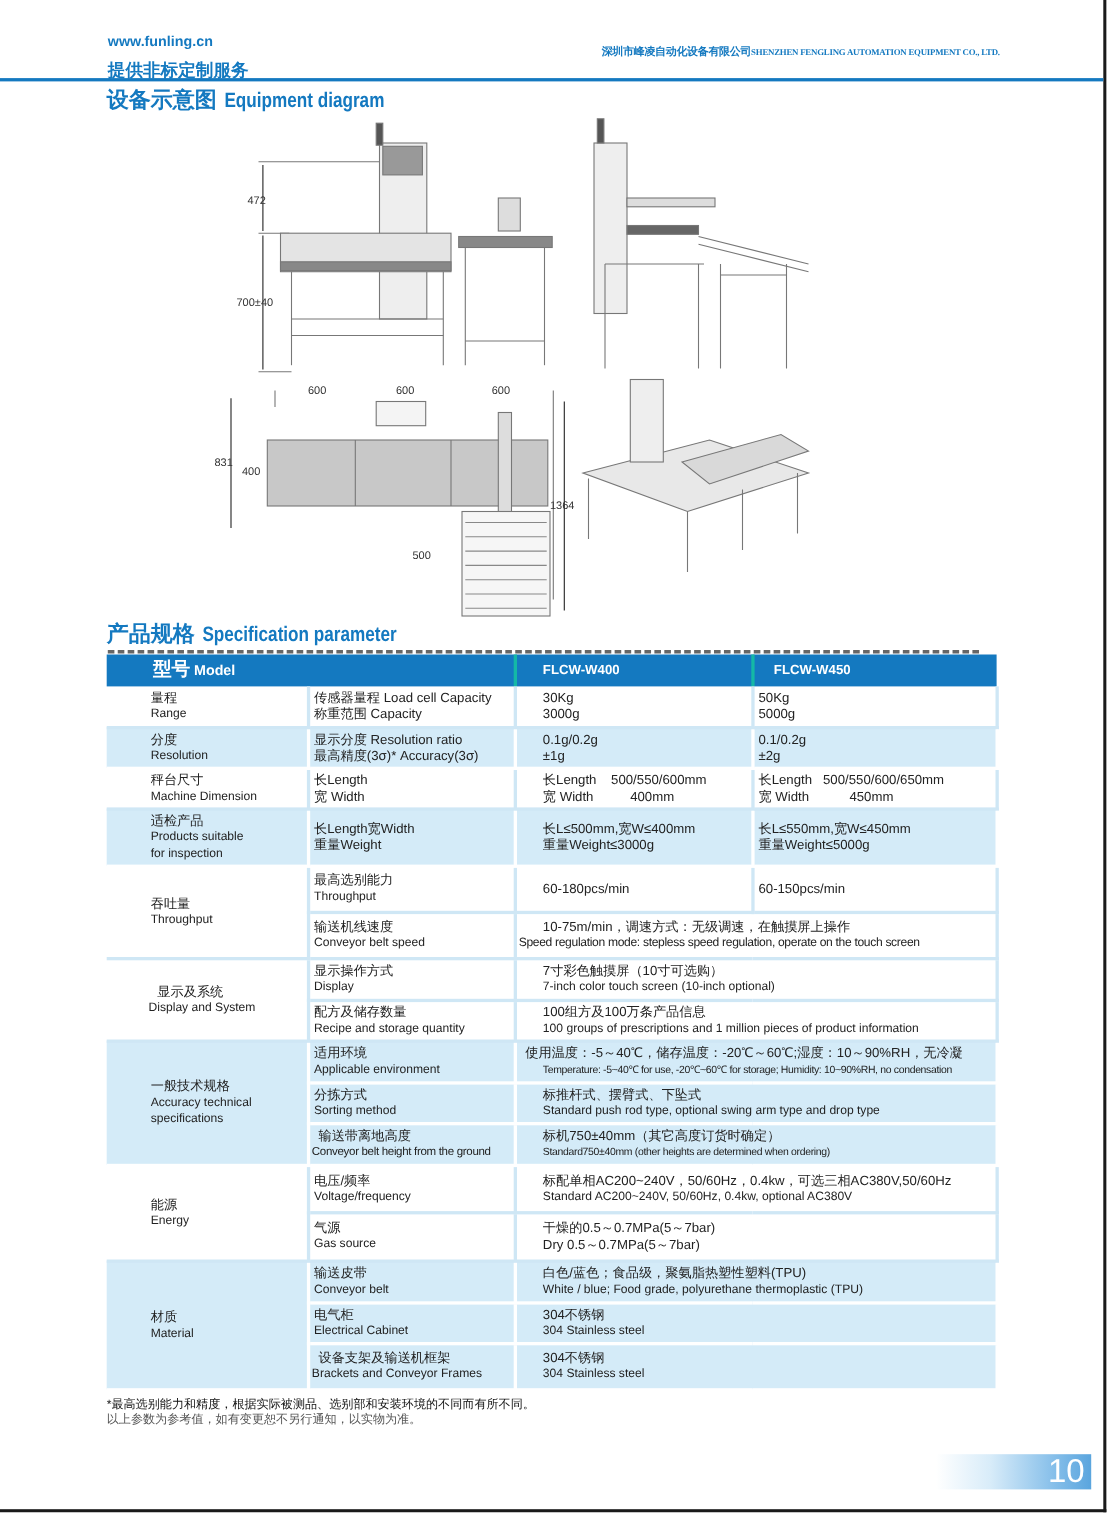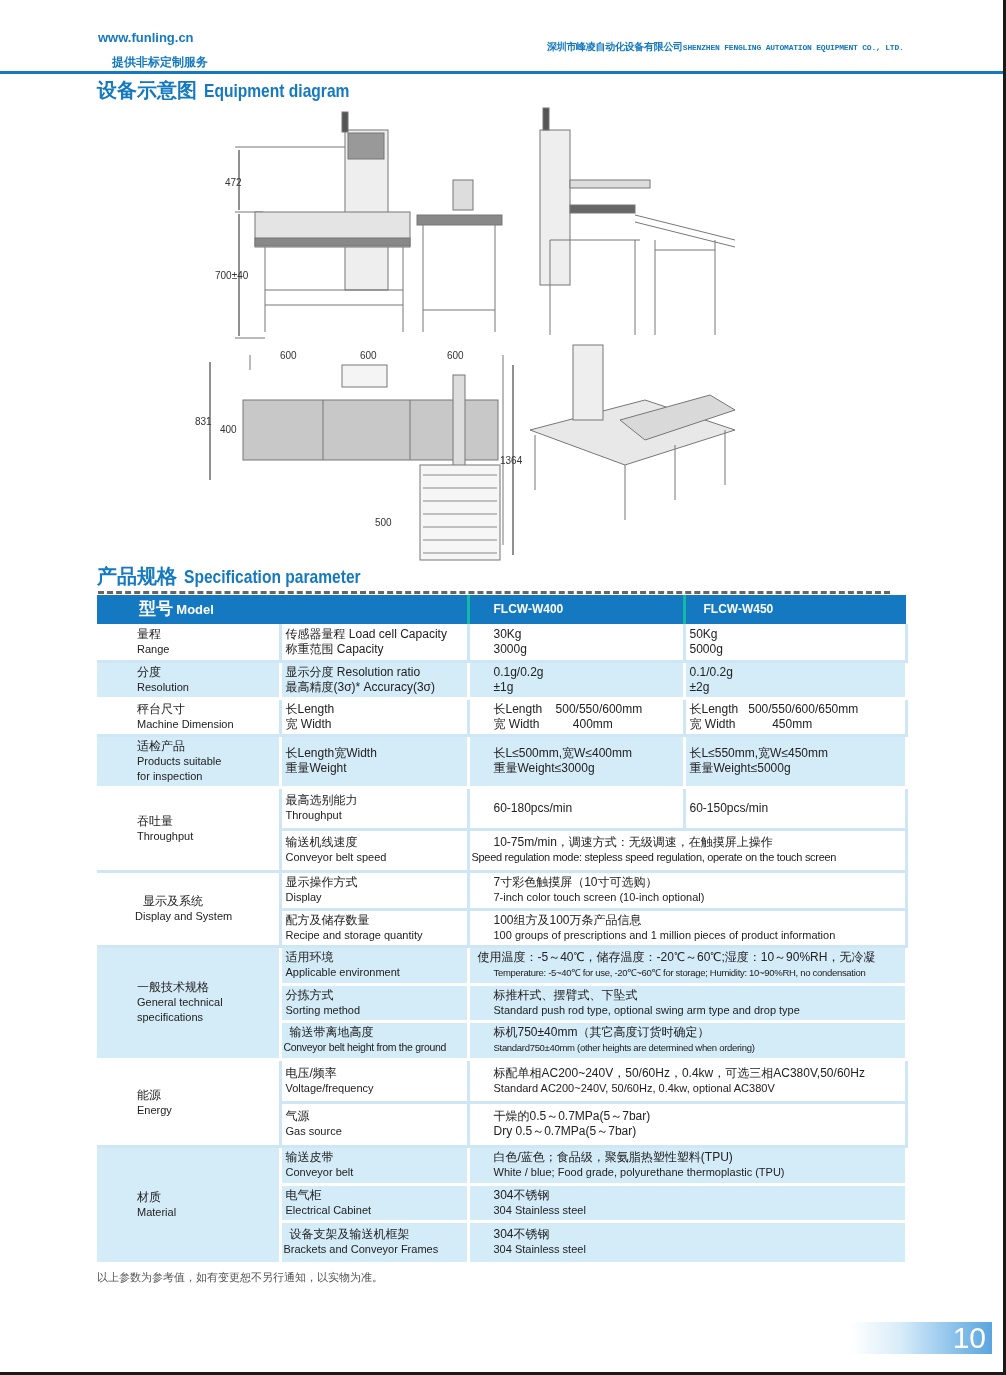--- a/index.html
+++ b/index.html
@@ -4,23 +4,23 @@
 <style>
   * { box-sizing: border-box; margin: 0; padding: 0; }
   html, body { width: 1006px; height: 1375px; background: #ffffff; overflow: hidden; }
   body { position: relative; font-family: "DejaVu Sans", sans-serif; color: #222; }
 
   .page-border-right { position: absolute; top: 0; right: 0; width: 3px; height: 1375px; background: #1a1a1a; }
   .page-border-bottom { position: absolute; left: 0; bottom: 0; width: 1006px; height: 3px; background: #1a1a1a; }
 
   
   .site-url { position: absolute; left: 98px; top: 30px; font-size: 13px; font-weight: bold; color: #1479c0; font-family: "Liberation Sans", sans-serif; }
-  .slogan { position: absolute; left: 112px; top: 54px; font-size: 12px; font-weight: bold; color: #1479c0; }
+  .slogan { position: absolute; left: 98px; top: 54px; font-size: 16px; font-weight: bold; color: #1479c0; }
   .company { position: absolute; left: 547px; top: 40px; font-size: 10px; font-weight: bold; color: #1479c0; letter-spacing: -0.3px; white-space: nowrap; }
-  .company .en { font-family: Liberation Mono, monospace; font-size: 8px; letter-spacing: -0.2px; }
+  .company .en { font-family: Liberation Serif, serif; font-size: 8px; letter-spacing: -0.2px; }
   .header-rule { position: absolute; left: 0; top: 71px; width: 1003px; height: 3px; background: #1479c0; }
 
   .section-title { position: absolute; left: 97px; font-size: 20px; font-weight: bold; color: #1479c0; white-space: nowrap; }
   .section-title .en { font-family: "Liberation Sans", sans-serif; font-size: 19px; transform: scaleX(0.82); display: inline-block; transform-origin: left; }
   #t1 { top: 77px; }
   #t2 { top: 563px; }
   .dotted-rule { position: absolute; left: 98px; top: 591px; width: 792px; height: 3px; border-top: 3px dashed #666; }
 
   
   .diagram { position: absolute; left: 195px; top: 100px; width: 560px; height: 465px; }
@@ -131,21 +131,21 @@
       <line x1="530" y1="330" x2="530" y2="385"></line>
     </g>
   </svg>
   <div class="dim-text" style="left:30px;top:77px;">472</div>
   <div class="dim-text" style="left:20px;top:170px;">700±40</div>
   <div class="dim-text" style="left:85px;top:250px;">600</div>
   <div class="dim-text" style="left:165px;top:250px;">600</div>
   <div class="dim-text" style="left:252px;top:250px;">600</div>
   <div class="dim-text" style="left:0px;top:316px;">831</div>
   <div class="dim-text" style="left:25px;top:324px;">400</div>
-  <div class="dim-text" style="left:180px;top:417px;">500</div>
+  <div class="dim-text" style="left:180px;top:400px;">500</div>
   <div class="dim-text" style="left:305px;top:355px;">1364</div>
 </div>
 
 <div class="section-title" id="t2">
   <span>产品规格</span>
   <span class="en">Specification parameter</span>
 </div>
 <div class="dotted-rule"></div>
 
 <table class="spec-table">
@@ -276,21 +276,21 @@
         </td>
     <td colspan="2" class="full">
           <div>100组方及100万条产品信息</div>
           <div class="small">100 groups of prescriptions and 1 million pieces of product information</div>
         </td>
   </tr>
 
   <tr class="blue" style="height:38px">
     <td class="cat catb" rowspan="3">
           <div>一般技术规格</div>
-          <div class="small" style="width:110px">General technical specifications</div>
+          <div class="small" style="width:110px">Accuracy technical specifications</div>
         </td>
     <td>
           <div>适用环境</div>
           <div class="small">Applicable environment</div>
         </td>
     <td colspan="2" style="padding-left:8px">
           <div style="white-space:nowrap">使用温度：-5～40℃，储存温度：-20℃～60℃;湿度：10～90%RH，无冷凝</div>
           <div class="tiny" style="padding-left:16px;white-space:nowrap">Temperature: -5~40℃ for use, -20℃~60℃ for storage; Humidity: 10~90%RH, no condensation</div>
         </td>
   </tr>
@@ -371,18 +371,19 @@
         </td>
     <td colspan="2" class="full">
           <div>304不锈钢</div>
           <div class="small">304 Stainless steel</div>
         </td>
   </tr>
 </tbody>
   </table>
 
 <div class="footnotes">
+  <div style="color:#111">*最高选别能力和精度，根据实际被测品、选别部和安装环境的不同而有所不同。</div>
   <div style="color:#555">以上参数为参考值，如有变更恕不另行通知，以实物为准。</div>
 </div>
 
 <div class="page-num-box">
   <div class="page-num">10</div>
 </div>
 
 </body></html>

